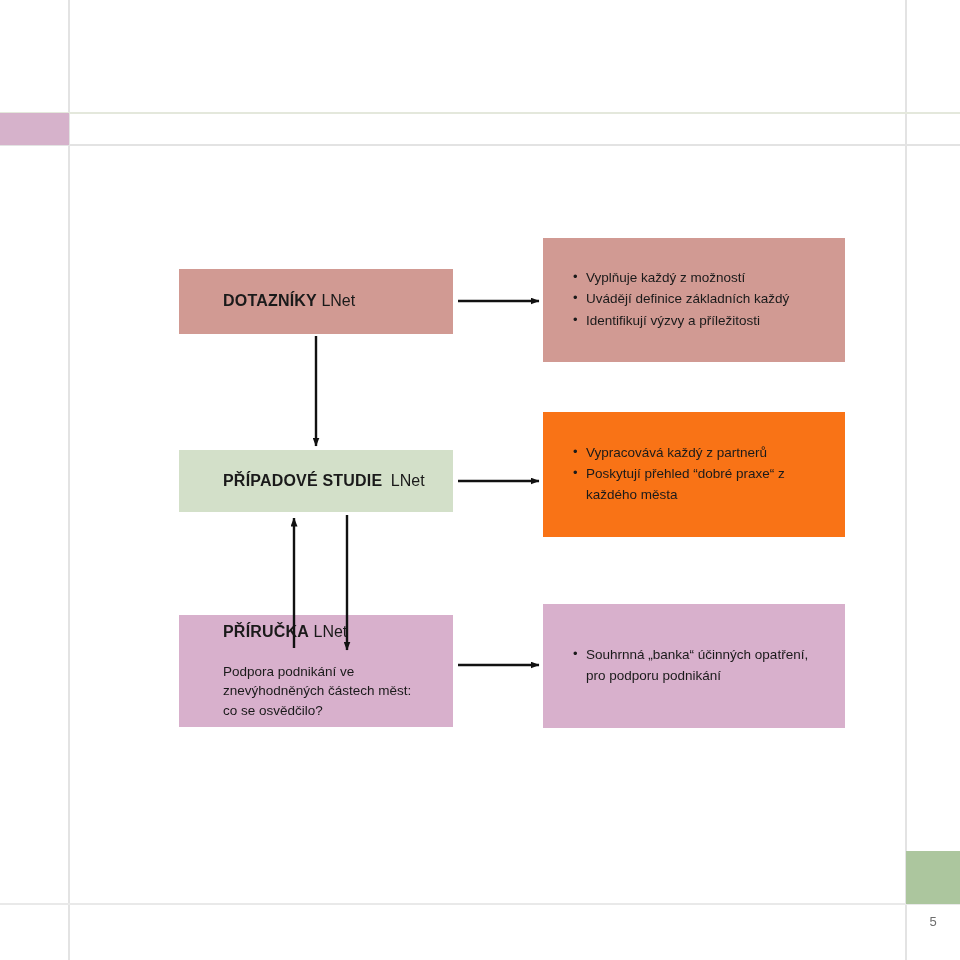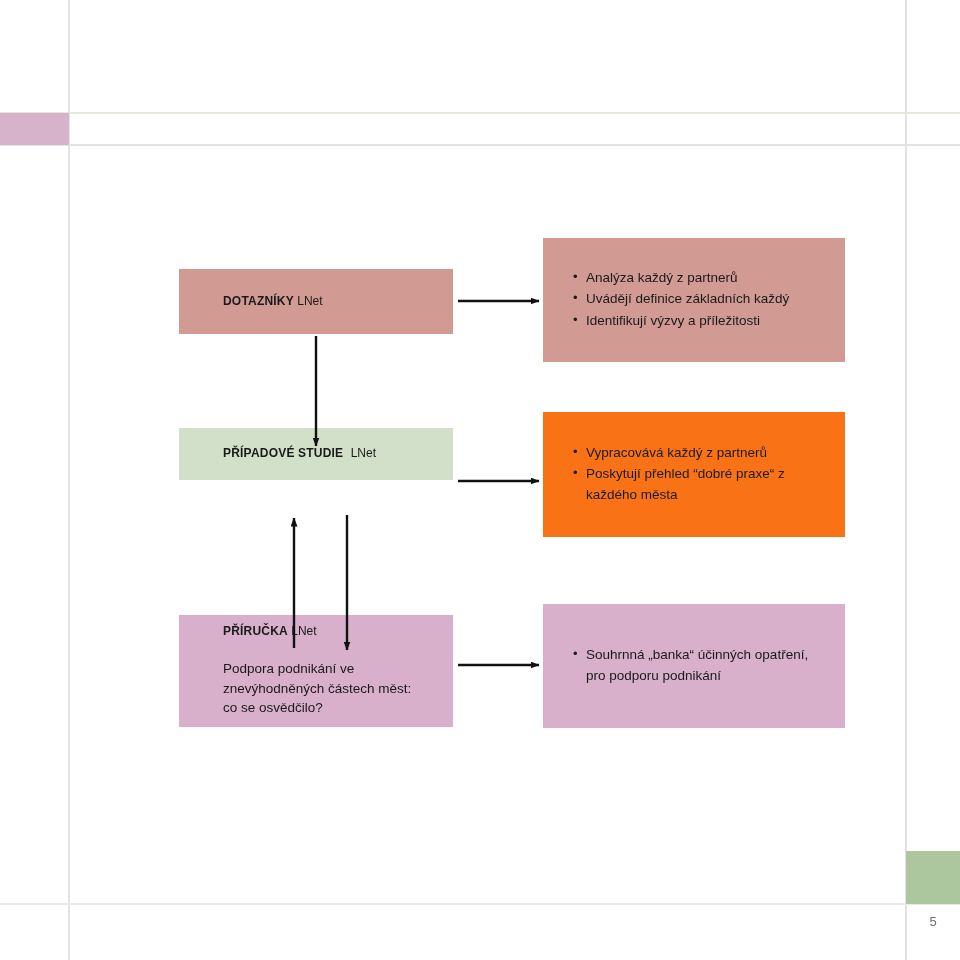--- a/index.html
+++ b/index.html
@@ -35,35 +35,35 @@
   .box { position:absolute; }
 
   
   .box-left {
     left:179px; width:274px;
     display:flex; align-items:center;
   }
   .box-left .title-wrap { padding-left:44px; width:100%; }
 
   .row1 .box-left { top:269px; height:65px; background:#d19a93; }
-  .row2 .box-left { top:428px; height:52px; background:#d3e0c9; }
+  .row2 .box-left { top:450px; height:62px; background:#d3e0c9; }
   .row3 .box-left { top:615px; height:112px; background:#d8b0cc; }
 
   
   .box-right {
     left:543px; width:302px;
     display:flex; align-items:center;
   }
   .box-right .bullets { padding-left:30px; padding-right:12px; width:100%; }
 
   .row1 .box-right { top:238px; height:124px; background:#d19a93; }
   .row2 .box-right { top:412px; height:125px; background:#f97316; }
   .row3 .box-right { top:604px; height:124px; background:#d8b0cc; }
 
-  .title-line { font-size:12px; line-height:1.3; white-space:nowrap; }
+  .title-line { font-size:16px; line-height:1.3; white-space:nowrap; }
   .title-strong { font-weight:bold; letter-spacing:.2px; }
   .title-light  { font-weight:normal; }
   .subtitle { font-size:13.5px; line-height:1.45; margin-top:19px; }
 
   .bullets ul { list-style:none; }
   .bullets li {
     font-size:13.5px; line-height:1.5; position:relative;
     padding-left:13px; margin-bottom:1px;
   }
   .bullets li::before {
@@ -96,21 +96,21 @@
       <div class="title-wrap">
         <div class="title-line">
           <span class="title-strong">DOTAZNÍKY</span>
           <span class="title-light">LNet</span>
         </div>
       </div>
     </div>
     <div class="box box-right">
       <div class="bullets">
         <ul>
-          <li>Analýza každý z partnerů</li>
+          <li>Vyplňuje každý z možností</li>
           <li>Uvádějí definice základních každý</li>
           <li>Identifikují výzvy a příležitosti</li>
         </ul>
       </div>
     </div>
   </div>
 
   <div class="row2">
     <div class="box box-left">
       <div class="title-wrap">

